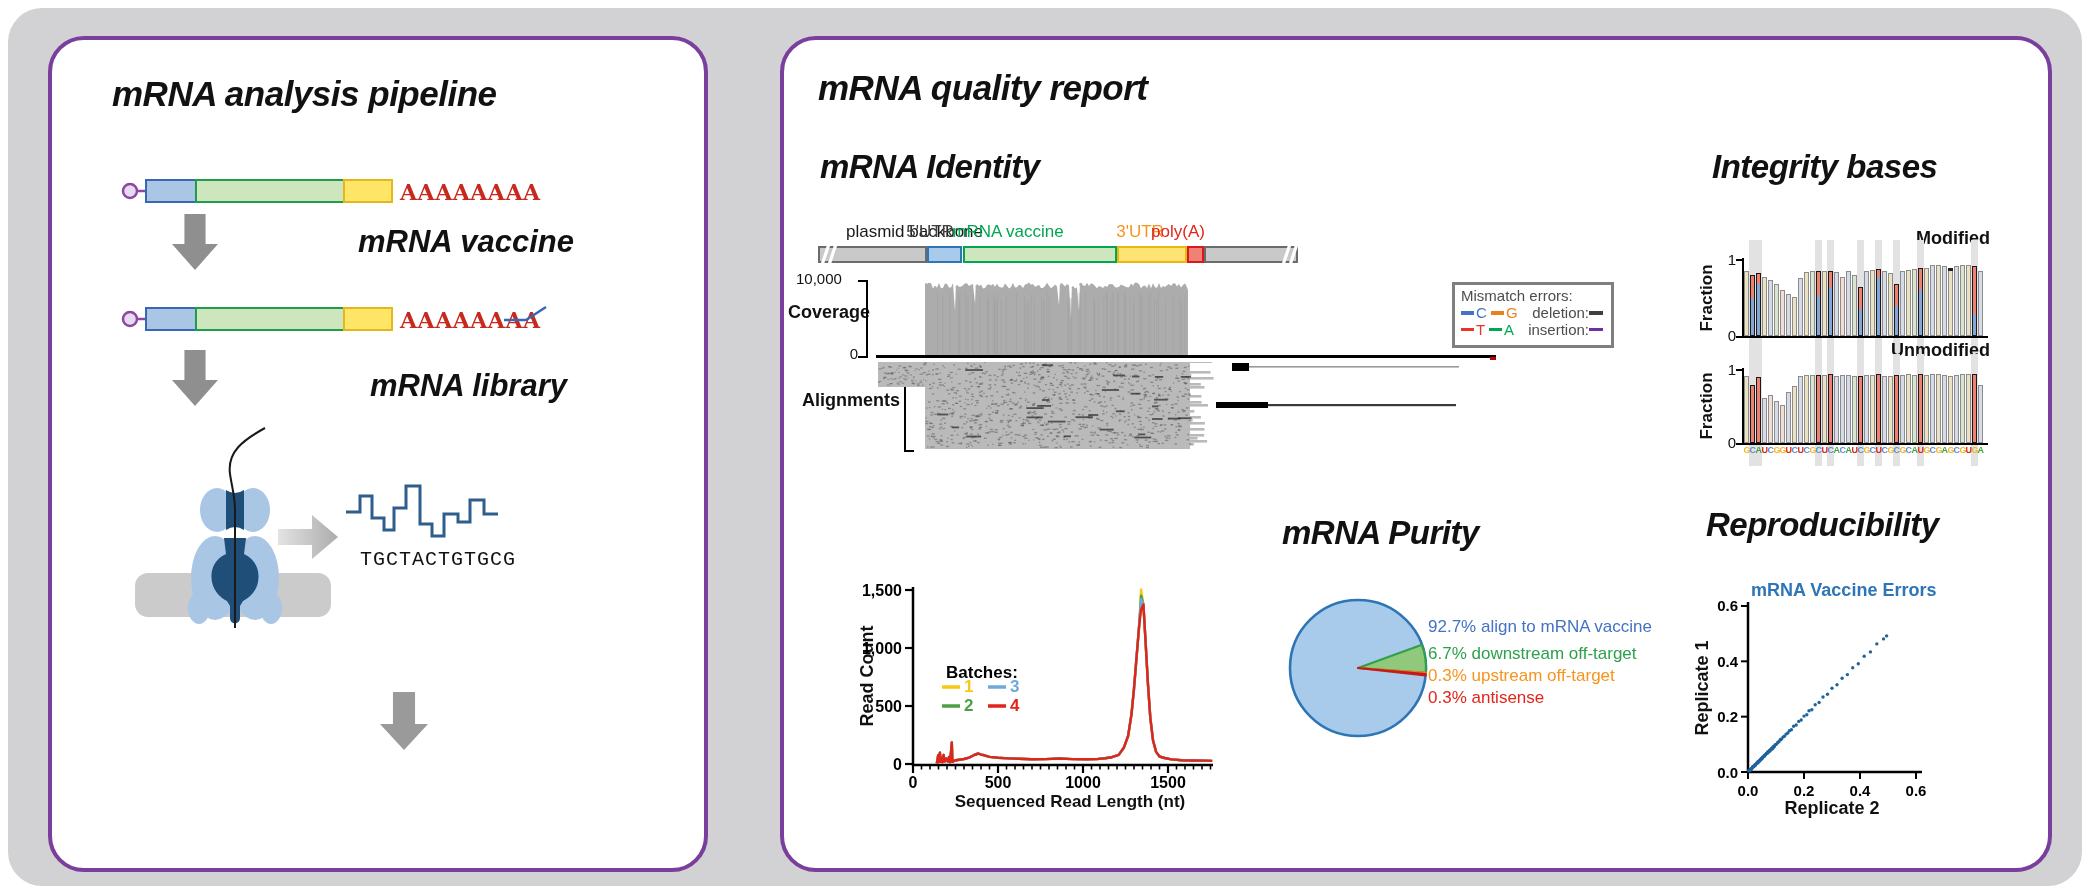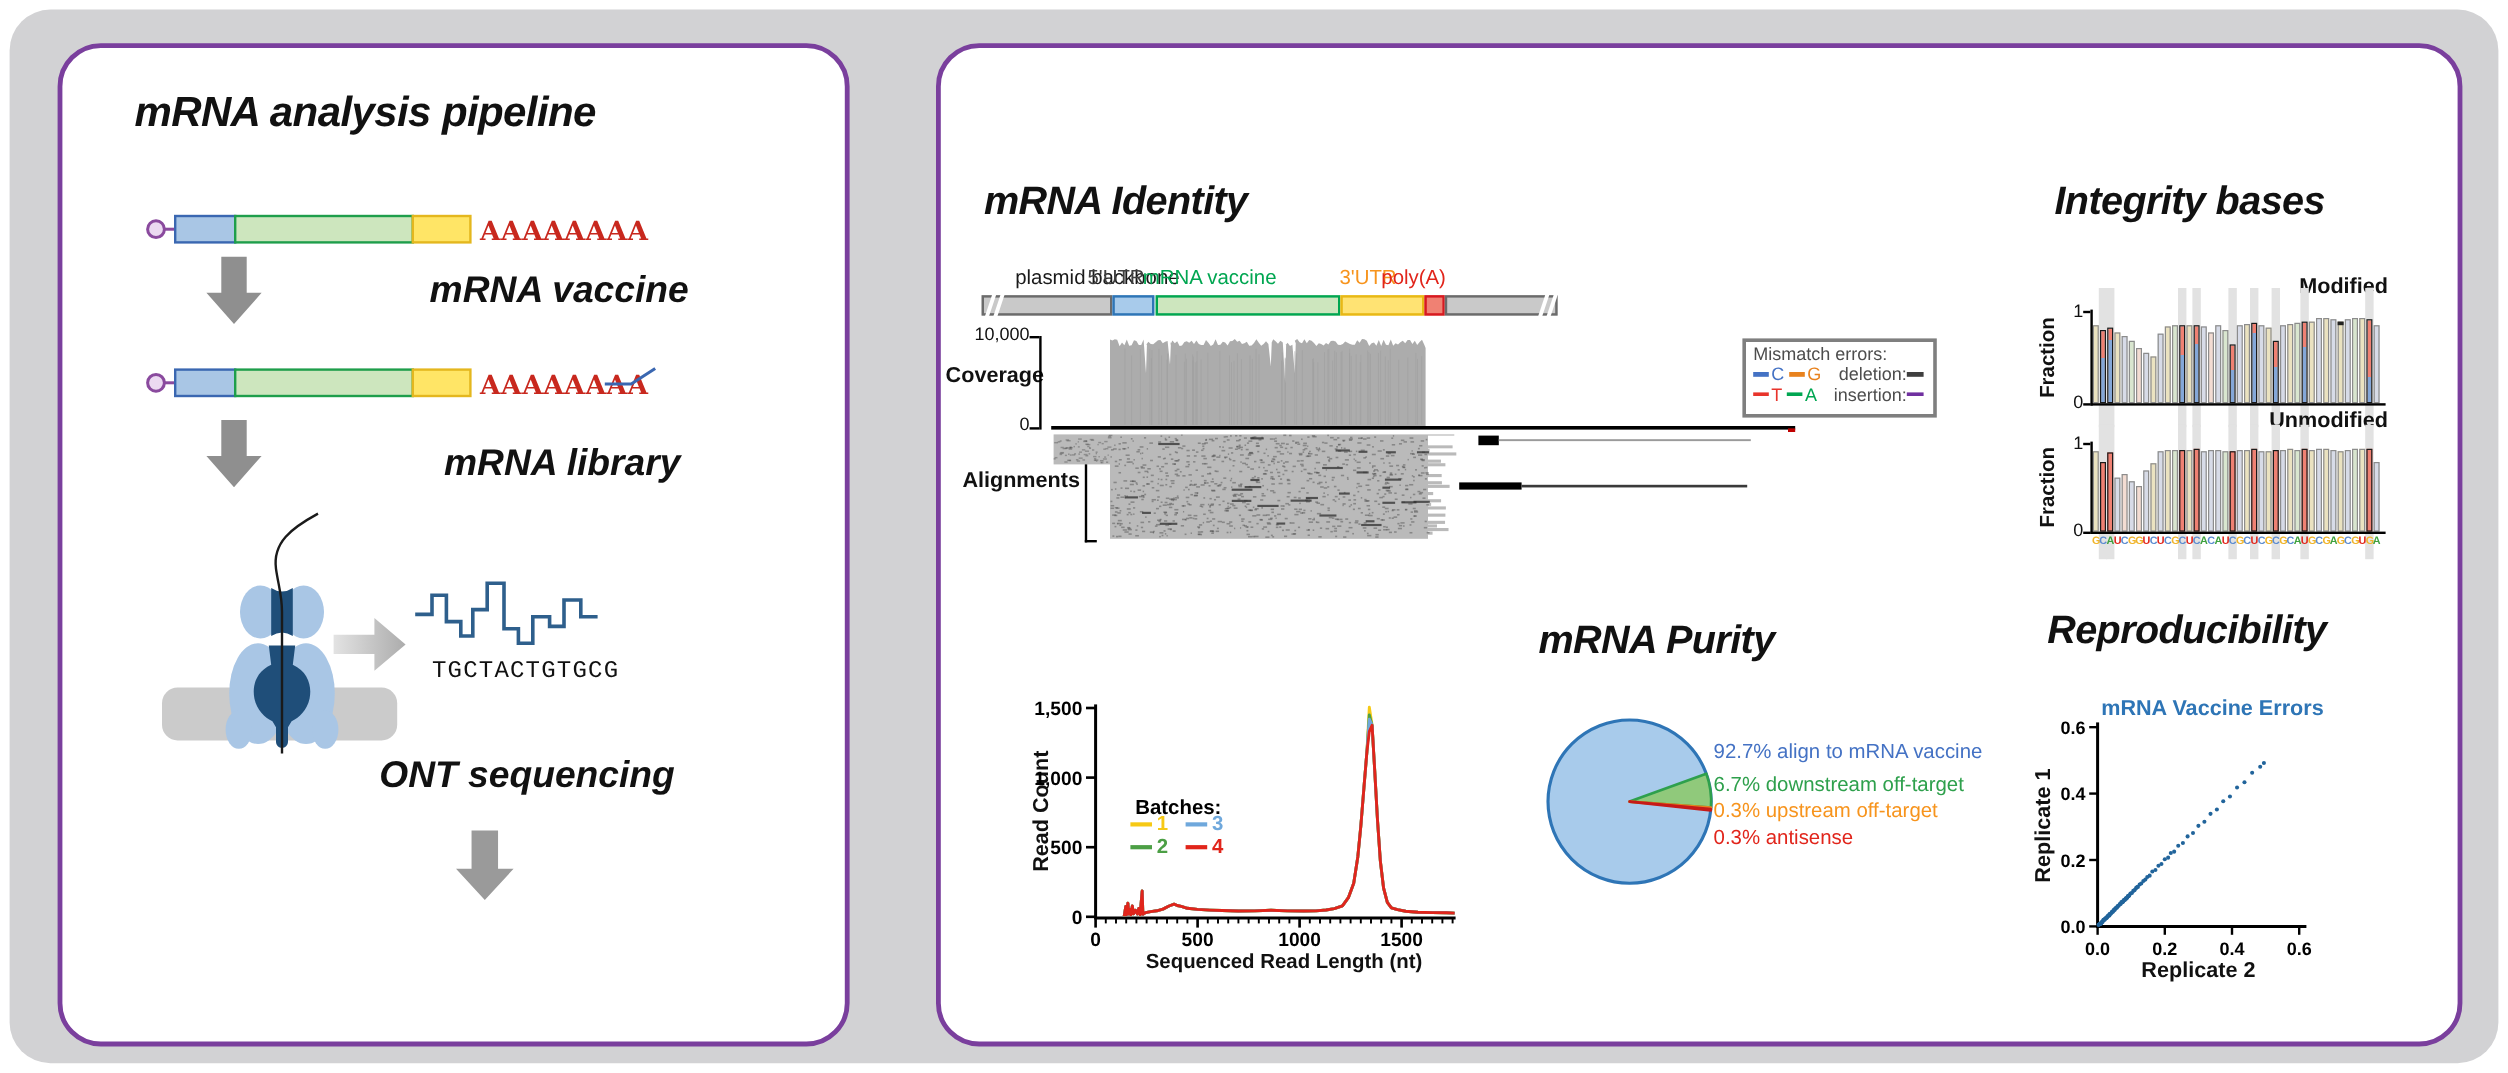--- a/index.html
+++ b/index.html
@@ -82,25 +82,25 @@
           <stop offset="1" stop-color="#ACACAC"></stop>
         </linearGradient>
       </defs>
       <polygon points="0,15 34,15 34,1 60,23 34,45 34,31 0,31" fill="url(#ag)"></polygon>
     </svg>
   <svg id="trace" style="left:346px;top:484px;" width="156" height="62">
       <path d="M0,28 H14 V12 H26 V34 H38 V46 H48 V24 H60 V2 H74 V40 H86 V52 H98 V30 H112 V38 H124 V16 H138 V30 H152" fill="none" stroke="#2E5F8C" stroke-width="3" stroke-linejoin="miter"></path>
     </svg>
   <div class="mono" style="left:360px;top:548px;">TGCTACTGTGCG</div>
 
-  <div class="flow" style="left:316px;top:628px;">ONT sequencing</div>
   <svg id="arrow3" style="left:380px;top:692px;" width="50" height="60">
       <polygon points="12.959999999999999,0 35.04,0 35.04,32 48,32 24,58 0,32 12.959999999999999,32" fill="#9A9A9A"></polygon>
     </svg>
 
+  <div class="ptitle" style="left:818px;top:68px;">mRNA quality report</div>
   <div class="sec" style="left:820px;top:148px;">mRNA Identity</div>
 
   <div class="abs" id="identity-map" style="left:818px;top:222px;width:480px;height:44px;">
       <div style="position: absolute; left: 0px; top: 24px; width: 480px; height: 17px;">
         <div style="position: absolute; left: 0px; top: 0px; width: 109.4px; height: 17px; background: rgb(201, 201, 201); border: 2px solid rgb(107, 107, 107); box-sizing: border-box;"></div>
         <div style="position: absolute; left: 109.4px; top: 0px; width: 35px; height: 17px; background: rgb(168, 203, 235); border: 2px solid rgb(46, 117, 182); box-sizing: border-box;"></div>
         <div style="position: absolute; left: 144.5px; top: 0px; width: 154.1px; height: 17px; background: rgb(205, 230, 190); border: 2px solid rgb(0, 166, 81); box-sizing: border-box;"></div>
         <div style="position: absolute; left: 298.6px; top: 0px; width: 70.6px; height: 17px; background: rgb(255, 227, 115); border: 2px solid rgb(232, 184, 22); box-sizing: border-box;"></div>
         <div style="position: absolute; left: 369.1px; top: 0px; width: 17.3px; height: 17px; background: rgb(240, 129, 115); border: 2px solid rgb(215, 25, 32); box-sizing: border-box;"></div>
         <div style="position: absolute; left: 386.4px; top: 0px; width: 93.6px; height: 17px; background: rgb(201, 201, 201); border: 2px solid rgb(107, 107, 107); box-sizing: border-box;"></div>
@@ -111,21 +111,21 @@
       <div class="maplab" style="left: 322px; top: 0px; color: rgb(247, 148, 29); transform: translateX(-50%);">3'UTR</div>
       <div class="maplab" style="left: 360px; top: 0px; color: rgb(225, 37, 27); transform: translateX(-50%);">poly(A)</div>
       <svg width="480" height="50" style="position:absolute;left:0;top:18px;">
         <line x1="3" y1="28" x2="12" y2="1" stroke="#FFFFFF" stroke-width="3.2"></line>
         <line x1="10" y1="28" x2="19" y2="1" stroke="#FFFFFF" stroke-width="3.2"></line>
         <line x1="464" y1="28" x2="473" y2="1" stroke="#FFFFFF" stroke-width="3.2"></line>
         <line x1="471" y1="28" x2="480" y2="1" stroke="#FFFFFF" stroke-width="3.2"></line>
       </svg>
     </div>
 
-  <div class="tick" style="left:796px;top:270px;width:62px;text-align:right;">10,000</div>
+  <div class="tick" style="left:796px;top:270px;width:62px;text-align:left;">10,000</div>
   <div class="blab" style="left:788px;top:302px;width:78px;text-align:right;">Coverage</div>
   <div class="tick" style="left:836px;top:345px;width:22px;text-align:right;">0</div>
   <div class="abs" style="left:866px;top:280px;width:2px;height:78px;background:#000;"></div>
   <div class="abs" style="left:858px;top:280px;width:8px;height:2px;background:#000;"></div>
   <div class="abs" style="left:858px;top:356px;width:8px;height:2px;background:#000;"></div>
   <svg id="coverage-svg" style="left:870px;top:278px;" width="586" height="84">
       <path d="M55,78 L55,11 L55,5.0 L57,5.8 L59,4.7 L61,5.2 L63,10.5 L65,7.5 L67,9.7 L69,5.0 L71,10.2 L73,9.8 L75,5.6 L77,6.1 L79,9.4 L81,9.5 L83,4.9 L85,33.0 L85.8,9.1 L85,9.6 L87,6.8 L89,8.7 L91,8.8 L93,7.2 L95,5.6 L97,5.3 L99,8.1 L101,6.8 L103,6.1 L105,25.8 L105.8,6.7 L105,9.8 L107,5.7 L109,8.0 L111,6.4 L113,10.4 L115,10.0 L117,7.1 L119,6.3 L121,7.6 L123,6.0 L125,8.7 L127,5.8 L129,8.7 L131,9.4 L133,9.5 L135,5.4 L137,7.7 L139,10.4 L141,9.0 L143,4.8 L145,9.5 L147,9.3 L149,6.8 L151,7.4 L153,10.0 L155,6.4 L157,6.1 L159,4.6 L161,6.7 L163,6.0 L165,8.7 L167,8.1 L169,6.8 L171,10.1 L173,10.0 L175,7.9 L177,4.7 L179,7.7 L181,10.2 L183,8.7 L185,6.4 L187,8.6 L189,27.5 L189.8,7.3 L189,9.1 L191,4.7 L193,6.3 L195,8.5 L197,6.0 L199,7.5 L201,41.6 L201.8,8.7 L201,9.9 L203,7.7 L205,10.4 L207,9.2 L209,33.2 L209.8,8.1 L209,6.0 L211,4.6 L213,7.2 L215,8.0 L217,4.7 L219,8.0 L221,5.3 L223,6.0 L225,7.9 L227,10.3 L229,8.1 L231,8.7 L233,10.0 L235,7.8 L237,9.0 L239,6.2 L241,5.9 L243,6.6 L245,9.2 L247,9.5 L249,8.7 L251,6.6 L253,7.6 L255,8.6 L257,9.3 L259,9.3 L261,5.5 L263,7.6 L265,4.6 L267,4.8 L269,5.9 L271,10.3 L273,8.1 L275,7.5 L277,10.1 L279,5.4 L281,10.3 L283,5.2 L285,9.2 L287,9.7 L289,5.0 L291,10.1 L293,8.0 L295,9.1 L297,7.2 L299,5.9 L301,8.1 L303,5.4 L305,5.3 L307,8.6 L309,5.9 L311,9.4 L313,6.9 L315,5.2 L317,9.5 L318,12 L318,78 Z" fill="#ACACAC"></path>
       <line x1="123.87315543019213" y1="17.38304457999766" x2="123.87315543019213" y2="76" stroke="#9C9C9C" stroke-width="0.8" opacity="0.5"></line>
       <line x1="210.50792464590631" y1="16.37433971464634" x2="210.50792464590631" y2="76" stroke="#9C9C9C" stroke-width="0.8" opacity="0.5"></line>
       <line x1="243.61678161774762" y1="15.547361528500915" x2="243.61678161774762" y2="76" stroke="#9C9C9C" stroke-width="0.8" opacity="0.5"></line>

